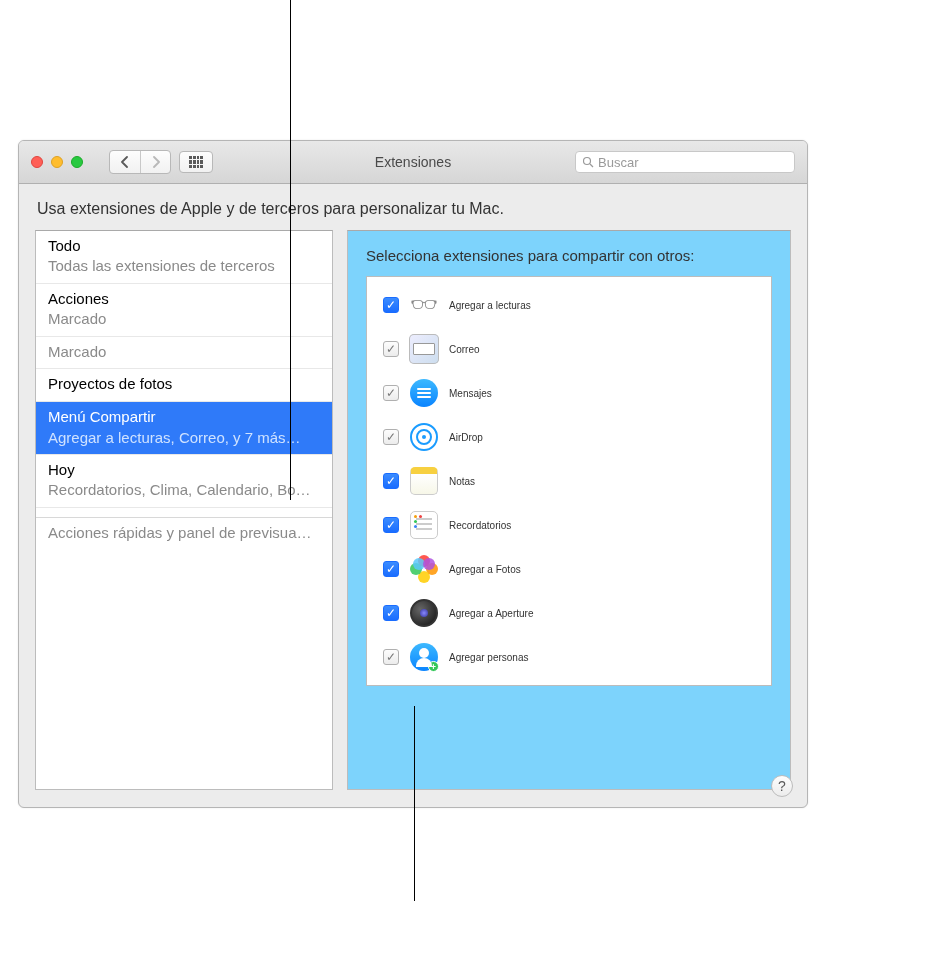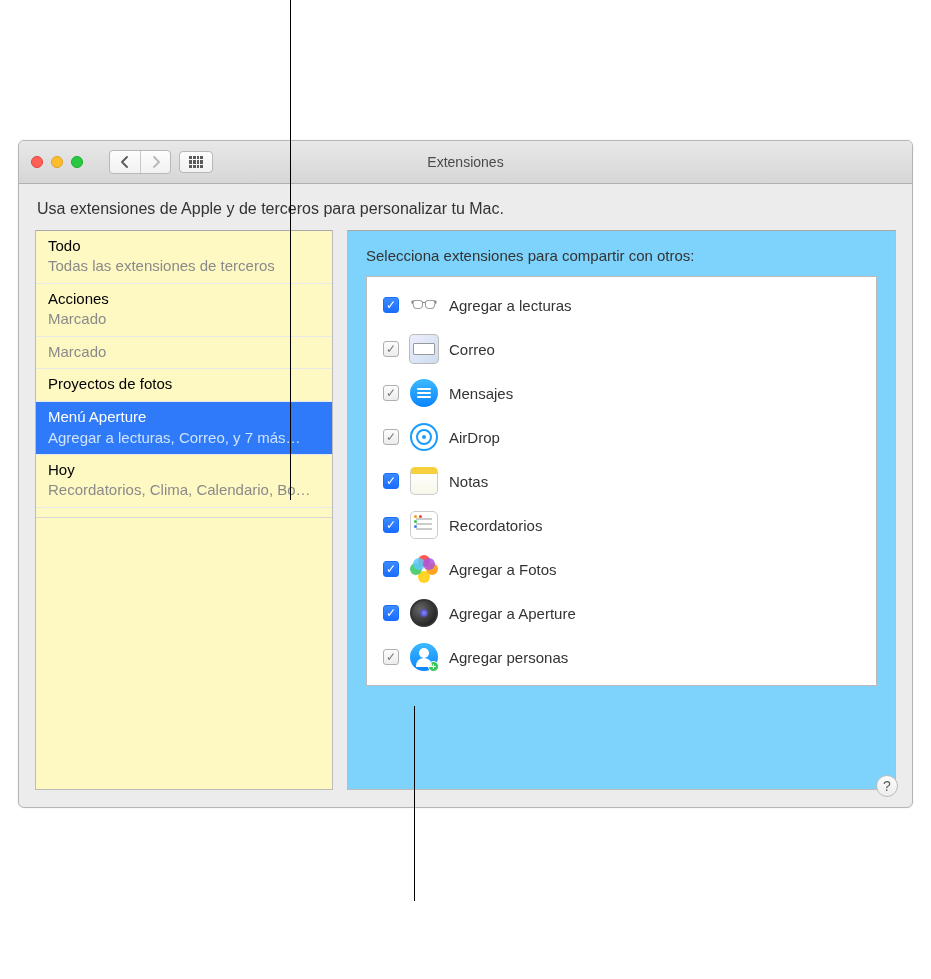--- a/index.html
+++ b/index.html
@@ -26,21 +26,21 @@
       top: 706px;
       width: 1px;
       height: 195px;
       background: #000;
       z-index: 100;
     }
     .window {
       position: absolute;
       left: 18px;
       top: 140px;
-      width: 895px;
+      width: 790px;
       height: 668px;
       background: #ececec;
       border: 1px solid #b5b5b5;
       border-radius: 6px;
       overflow: hidden;
       box-shadow: 0 0 2px rgba(0,0,0,0.1);
     }
     .titlebar {
       height: 43px;
       background: linear-gradient(#e8e8e8, #d6d6d6);
@@ -112,21 +112,21 @@
       color: #333;
     }
     .content {
       display: flex;
       padding: 0 16px 16px;
       gap: 14px;
       height: calc(100% - 90px);
     }
     .sidebar {
       width: 298px;
-      background: #fef9c3;
+      background: #ffffff;
       border: 1px solid #bcbcbc;
       border-top: 1px solid #a9a9a9;
       overflow: hidden;
     }
     .sidebar-item {
       padding: 5px 12px 7px;
       border-bottom: 1px solid #e8e8e8;
       cursor: default;
     }
     .sidebar-item.selected {
@@ -178,21 +178,21 @@
     .checkmark { color: #fff; font-size: 12px; line-height:1; }
     .checkbox.checked-gray .checkmark { color: #7a7a7a; }
     .ext-icon {
       width: 30px;
       height: 30px;
       display: flex;
       align-items: center;
       justify-content: center;
       flex-shrink:0;
     }
-    .ext-label { font-size: 15px; color: #333; }
+    .ext-label { font-size: 10px; color: #333; }
     .help-btn {
       position: absolute;
       right: 14px;
       bottom: 10px;
       width: 22px;
       height: 22px;
       border: 1px solid #bcbcbc;
       border-radius: 50%;
       background: linear-gradient(#fdfdfd,#ececec);
       display:flex;align-items:center;justify-content:center;
@@ -256,20 +256,27 @@
           <span></span>
           <span></span>
           <span></span>
         <span></span>
           <span></span>
           <span></span>
           <span></span>
       </div>
     </div>
     <div class="window-title">Extensiones</div>
+    <div class="search-field">
+      <svg width="12" height="12" viewBox="0 0 12 12">
+          <circle cx="5" cy="5" r="3.5" stroke="#9a9a9a" stroke-width="1.2" fill="none"></circle>
+          <line x1="8" y1="8" x2="11" y2="11" stroke="#9a9a9a" stroke-width="1.2"></line>
+        </svg>
+      <span>Buscar</span>
+    </div>
   </div>
 
   <div class="description">Usa extensiones de Apple y de terceros para personalizar tu Mac.</div>
 
   <div class="content">
     <div class="sidebar">
       <div class="sidebar-item">
         <div class="si-title">Todo</div>
         <div class="si-sub">Todas las extensiones de terceros</div>
       </div>
@@ -277,29 +284,30 @@
         <div class="si-title">Acciones</div>
         <div class="si-sub">Marcado</div>
       </div>
       <div class="sidebar-item">
         <div class="si-sub">Marcado</div>
       </div>
       <div class="sidebar-item">
         <div class="si-title">Proyectos de fotos</div>
       </div>
       <div class="sidebar-item selected">
-        <div class="si-title">Menú Aperture</div>
+        <div class="si-title">Menú Compartir</div>
         <div class="si-sub">Agregar a lecturas, Correo, y 7 más…</div>
       </div>
       <div class="sidebar-item">
         <div class="si-title">Hoy</div>
         <div class="si-sub">Recordatorios, Clima, Calendario, Bo…</div>
       </div>
       <div class="sidebar-spacer"></div>
       <div class="sidebar-item" style="border-bottom:none">
+        <div class="si-sub">Acciones rápidas y panel de previsua…</div>
       </div>
     </div>
 
     <div class="detail">
       <div class="detail-heading">Selecciona extensiones para compartir con otros:</div>
       <div class="ext-list">
 
         <div class="ext-row">
           <div class="checkbox checked-blue">
               <span class="checkmark">✓</span>

